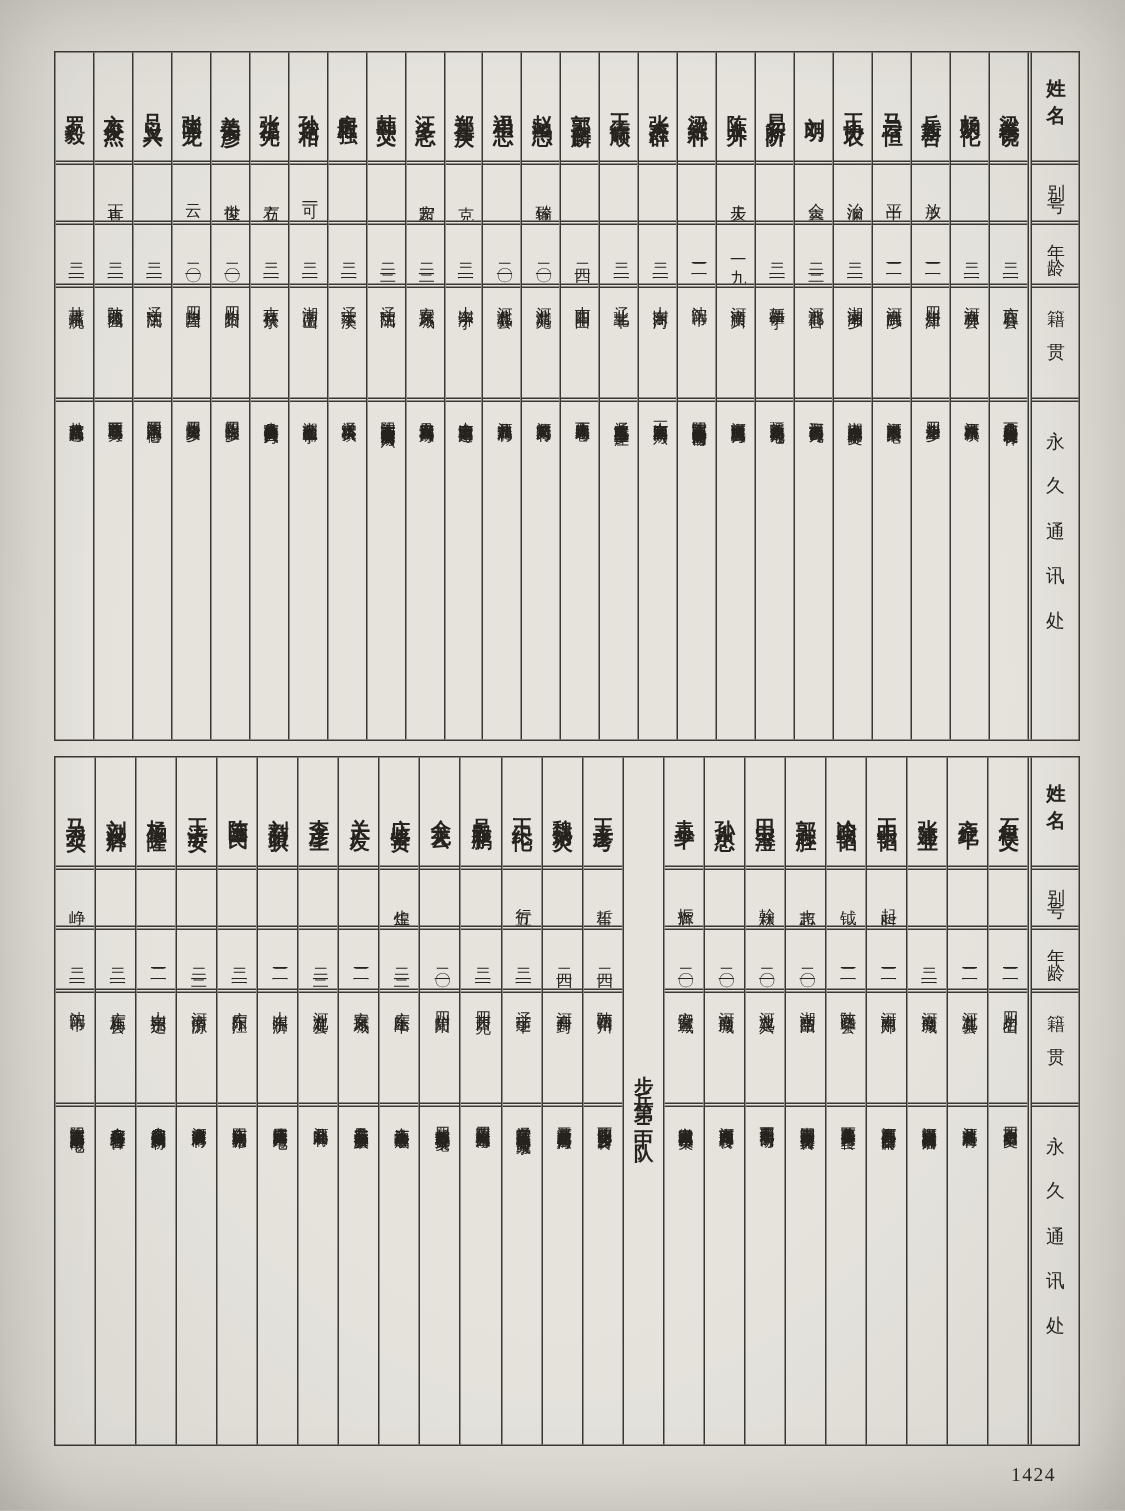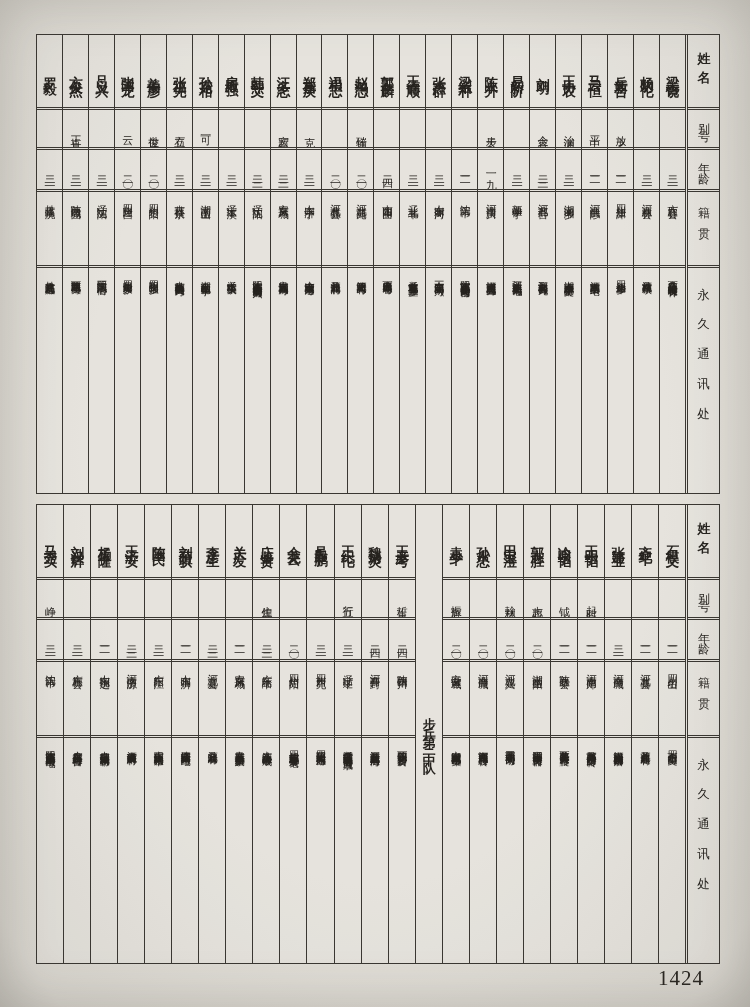--- a/index.html
+++ b/index.html
@@ -78,21 +78,21 @@
   
   .hl-name   { justify-content: flex-start; padding-top: 7px;  font-size: 13px;   font-weight: 600; letter-spacing: 18px; }
   .hl-alias  { justify-content: flex-start; padding-top: 3px;  font-size: 12px;   letter-spacing: 9px; }
   .hl-age    { justify-content: flex-start; padding-top: 3px;  font-size: 12px;   letter-spacing: 10px; }
   .hl-native { justify-content: flex-start; padding-top: 5px;  font-size: 12px;   letter-spacing: 22px; }
   .hl-addr   { justify-content: flex-start; padding-top: 9px;  font-size: 12.5px; letter-spacing: 30px; }
   .pagenum {
     position: absolute;
     right: 46px;
     bottom: 16px;
-    font-size: 21px;
+    font-size: 13px;
     letter-spacing: 1px;
     color: #2a2722;
   }
 </style>
 </head>
 <body>
 
 <div class="sheet">
   <div class="table-area">
 

